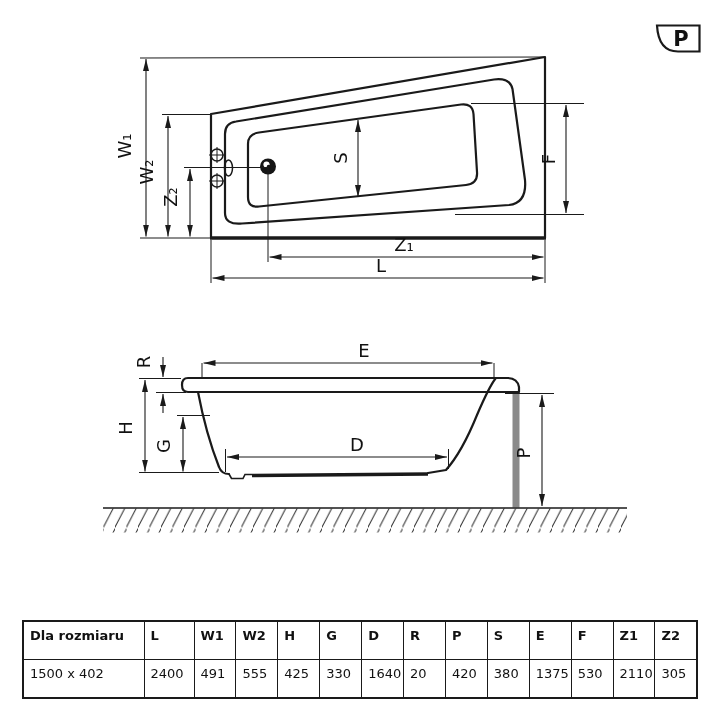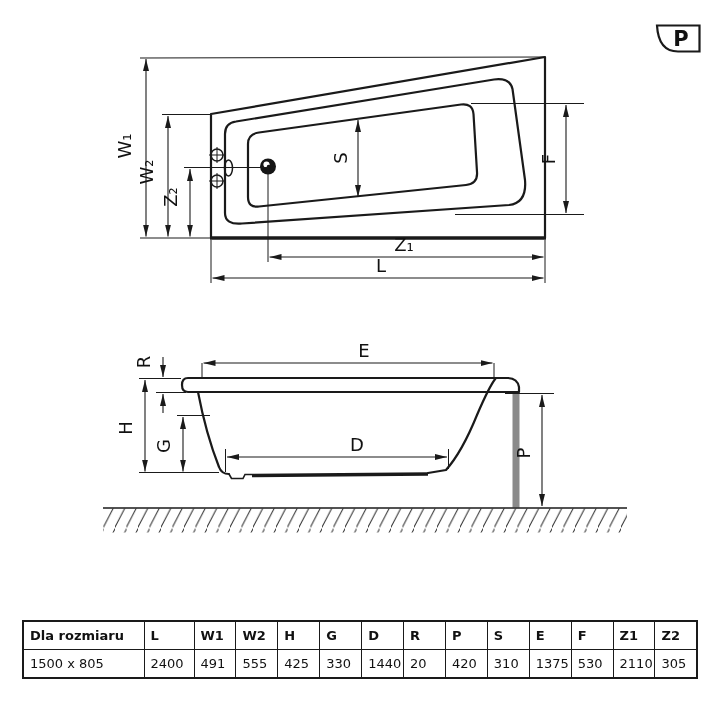--- a/index.html
+++ b/index.html
@@ -8,21 +8,21 @@
   svg{position:absolute;left:0;top:0;}
   svg text{font-family:"DejaVu Sans",sans-serif;font-size:18px;fill:#111;}
   .o2{fill:none;stroke:#1a1a1a;stroke-width:2.2;stroke-linejoin:round;stroke-linecap:round;}
   .thick{stroke:#1a1a1a;stroke-width:3.6;stroke-linecap:butt;}
   .dim{stroke:#1a1a1a;stroke-width:1.1;marker-start:url(#aS);marker-end:url(#aE);}
   .dimE{stroke:#1a1a1a;stroke-width:1.1;marker-end:url(#aE);}
   .ext{stroke:#1a1a1a;stroke-width:1;}
   .fit{fill:none;stroke:#1a1a1a;stroke-width:1.5;}
   table.dims{position:absolute;left:22px;top:620px;width:676px;border-collapse:collapse;
              table-layout:fixed;border:2px solid #1a1a1a;background:#fff;}
-  table.dims th,table.dims td{border:1px solid #1a1a1a;height:27px;padding:0 2px 0 6px;
+  table.dims th,table.dims td{border:1px solid #1a1a1a;height:27px;padding:0 2px 10px 6px;
              text-align:left;font-size:13px;white-space:nowrap;overflow:hidden;}
   table.dims th{font-weight:bold;}
 </style>
 </head>
 <body>
 
 <div class="page">
 
 <svg width="720" height="612" viewBox="0 0 720 612">
   <defs>
@@ -193,30 +193,30 @@
       <th>P</th>
       <th>S</th>
       <th>E</th>
       <th>F</th>
       <th>Z1</th>
       <th>Z2</th>
     </tr>
   </thead>
   <tbody>
     <tr>
-      <td>1500 x 805</td>
+      <td>1500 x 402</td>
       <td>2400</td>
       <td>491</td>
       <td>555</td>
       <td>425</td>
       <td>330</td>
-      <td>1440</td>
+      <td>1640</td>
       <td>20</td>
       <td>420</td>
-      <td>310</td>
+      <td>380</td>
       <td>1375</td>
       <td>530</td>
       <td>2110</td>
       <td>305</td>
     </tr>
   </tbody>
 </table>
 
 </div>
 

